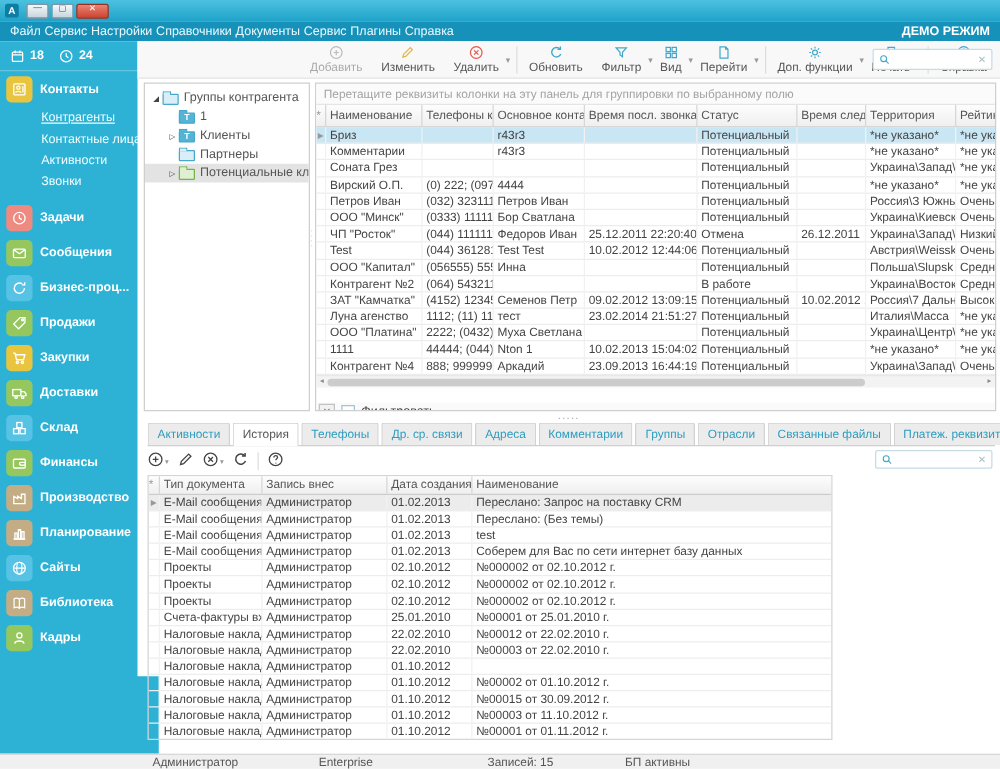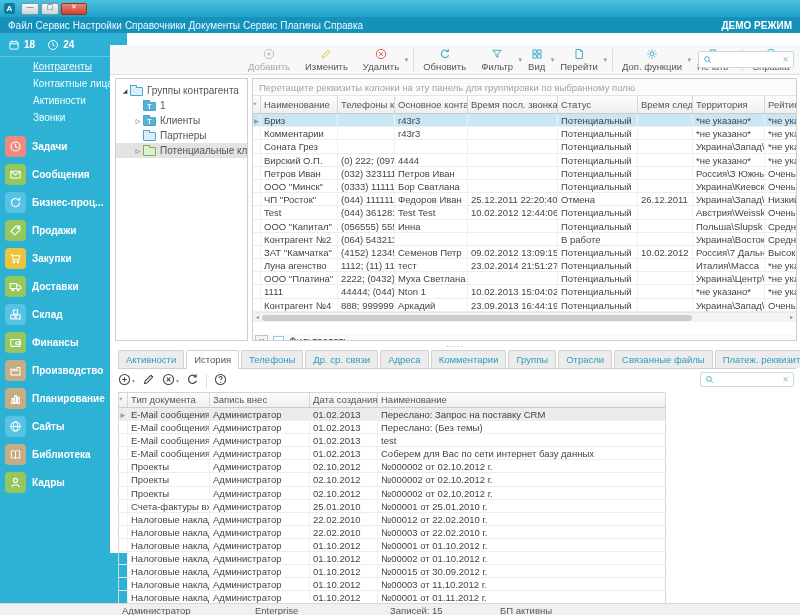--- a/index.html
+++ b/index.html
@@ -38,21 +38,21 @@
   .side-icon{width:21px;height:21px;border-radius:4px;display:flex;align-items:center;
     justify-content:center;margin-right:6px;color:#fff;flex:none;}
   .side-icon svg{width:13px;height:13px;}
   .side-label{font-size:10px;font-weight:bold;flex:1;white-space:nowrap;overflow:hidden;}
   .side-chev{font-size:8px;color:rgba(255,255,255,.8);margin-right:2px;}
   .side-sub{padding:1px 0 6px 33px;}
   .side-sub-item{font-size:10px;color:#f0feff;line-height:17px;white-space:nowrap;cursor:pointer;}
   .side-sub-item.sel{text-decoration:underline;}
 
   
-  #main{position:absolute;left:110px;top:45px;width:690px;height:508px;background:#fff;}
+  #main{position:absolute;left:110px;top:33px;width:690px;height:508px;background:#fff;}
 
   
   #toolbar{position:absolute;left:0;top:0;width:690px;height:30px;background:#f8f8f8;
     border-bottom:1px solid #e3e3e3;display:flex;align-items:center;padding-left:133px;}
   #toolbar-buttons{display:flex;align-items:center;}
   .tbtn{position:relative;text-align:center;padding:2px 10px 1px 5px;cursor:pointer;}
   .tbtn .ticon{display:block;height:13px;}
   .tbtn .ticon svg{width:12px;height:12px;}
   .tone-teal .ticon{color:#42a9ca;} .tone-yellow .ticon{color:#e2b63e;}
   .tone-red .ticon{color:#e05a4c;} .tone-grey .ticon{color:#bcbcbc;}
@@ -202,20 +202,32 @@
     <span class="cnum">18</span>
     <span class="cicon" id="clk-icon">
         <svg viewBox="0 0 16 16" fill="none" stroke="currentColor" stroke-width="1.3">
           <circle cx="8" cy="8" r="6"></circle>
           <path d="M8 4.5V8l2.4 1.5"></path>
         </svg>
       </span>
     <span class="cnum">24</span>
   </div>
   <div id="side-items">
+      <div class="side-item">
+        <span class="side-icon" style="background: rgb(233, 197, 63);">
+          <svg viewBox="0 0 16 16" fill="none" stroke="currentColor" stroke-width="1.3">
+            <rect x="2.5" y="2.5" width="11" height="11" rx="1"></rect>
+            <circle cx="7" cy="6.4" r="1.6"></circle>
+            <path d="M4.3 11.3c.3-1.8 5.1-1.8 5.4 0"></path>
+            <path d="M11.5 5v6"></path>
+          </svg>
+        </span>
+        <span class="side-label">Контакты</span>
+        <span class="side-chev">∧</span>
+      </div>
       <div class="side-sub">
         <div class="side-sub-item sel">Контрагенты</div>
         <div class="side-sub-item">Контактные лица</div>
         <div class="side-sub-item">Активности</div>
         <div class="side-sub-item">Звонки</div>
       </div>
       <div class="side-item">
         <span class="side-icon" style="background: rgb(238, 138, 128);">
           <svg viewBox="0 0 16 16" fill="none" stroke="currentColor" stroke-width="1.3">
             <circle cx="8" cy="8" r="5.6"></circle>
@@ -815,21 +827,20 @@
           <div>Налоговые накладные вх.</div>
           <div>Администратор</div>
           <div>22.02.2010</div>
           <div>№00003 от 22.02.2010 г.</div>
         </div>
         <div class="brow">
           <div class="rowmark"></div>
           <div>Налоговые накладные исх.</div>
           <div>Администратор</div>
           <div>01.10.2012</div>
-          <div>№00001 от 01.10.2012 г.</div>
         </div>
         <div class="brow">
           <div class="rowmark"></div>
           <div>Налоговые накладные исх.</div>
           <div>Администратор</div>
           <div>01.10.2012</div>
           <div>№00002 от 01.10.2012 г.</div>
         </div>
         <div class="brow">
           <div class="rowmark"></div>

